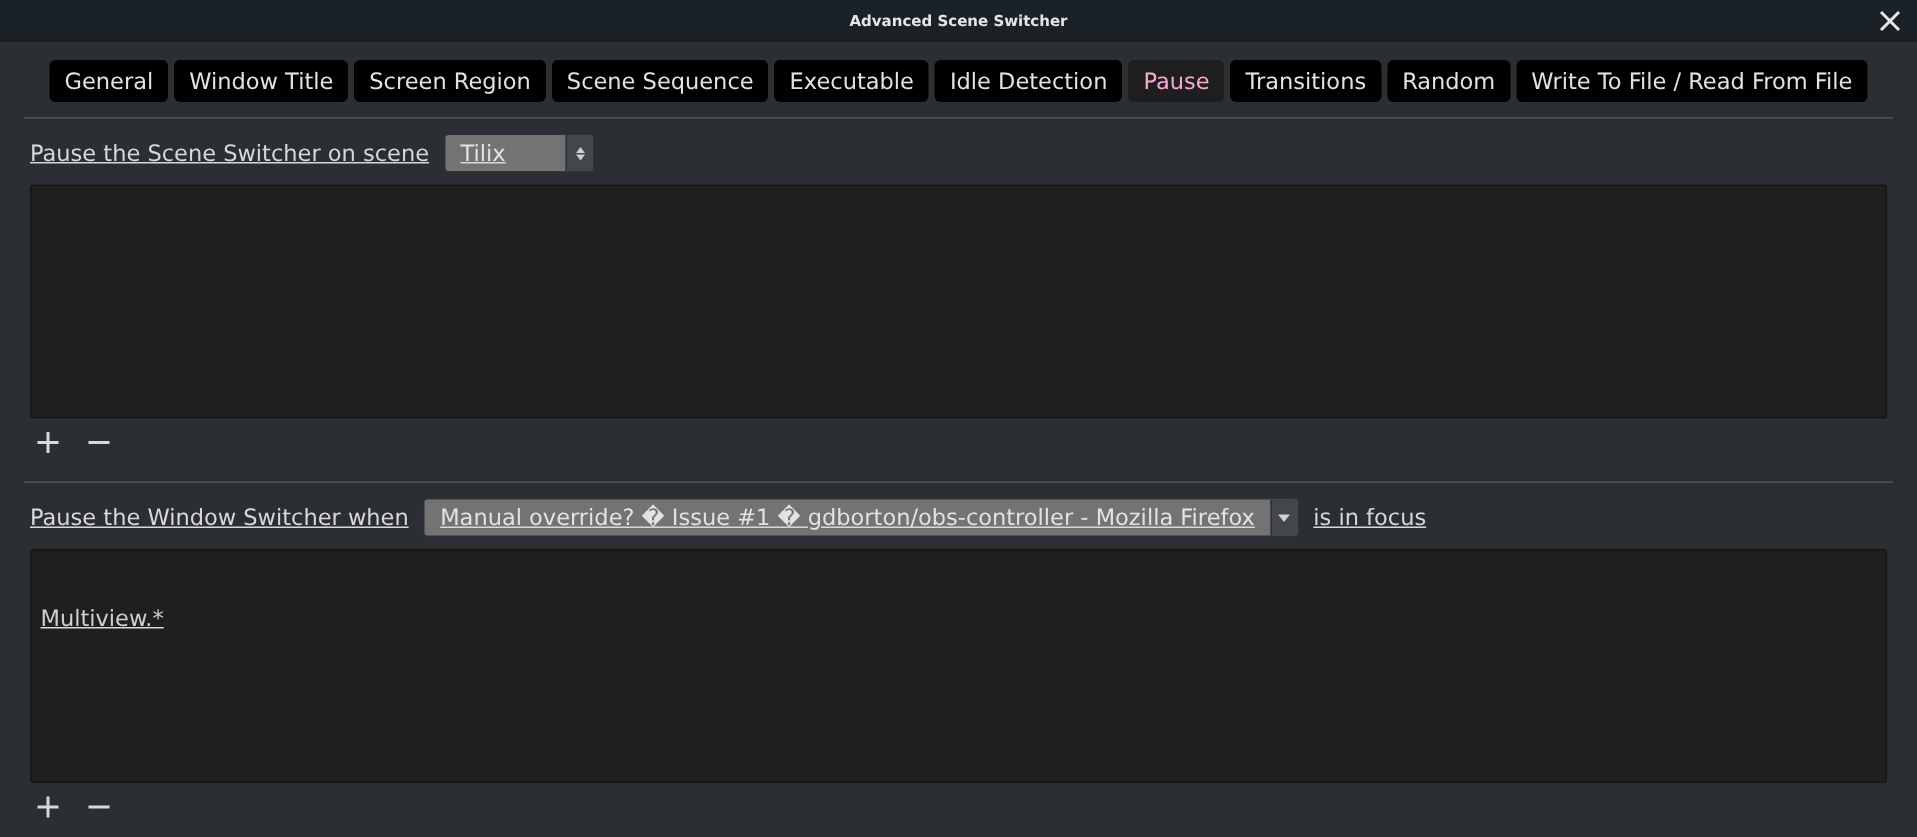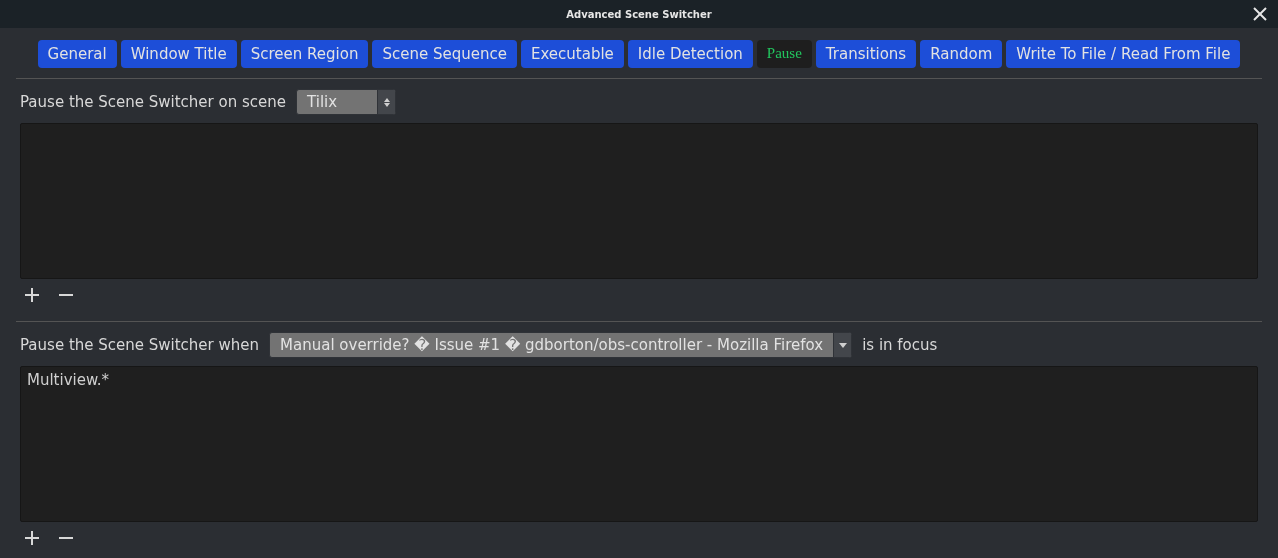--- a/index.html
+++ b/index.html
@@ -43,35 +43,35 @@
   }
   .tabs-row {
     display: flex;
     justify-content: center;
     gap: 4px;
     padding-bottom: 10px;
     border-bottom: 1px solid #545454;
     margin: 0 4px 10px 4px;
   }
   .tab {
-    background: #1d4ed8;
+    background: #000000;
     color: #e2e2e2;
     padding: 5px 10px;
     border-radius: 4px;
     font-size: 15px;
     cursor: pointer;
     white-space: nowrap;
   }
   .tab.active {
     background: #1e1e1e;
-    color: #22c55e;
-    font-family: Liberation Serif, serif;
+    color: #f9a8d4;
   }
   .section {
     padding: 0 8px 8px 8px;
+    text-decoration: underline;
   }
   .row {
     display: flex;
     align-items: center;
     gap: 10px;
     margin-bottom: 8px;
   }
   .label { color: #d8d8d8; font-size: 15px; }
   .combo {
     display: flex;
@@ -113,21 +113,21 @@
     border: 1px solid #161616;
     border-radius: 2px;
     width: 100%;
     height: 156px;
     overflow: hidden;
     color: #cfcfcf;
     font-size: 15px;
     padding: 4px 6px;
   }
   .listbox.small2 { height: 156px; }
-  .list-item { line-height: 19px; }
+  .list-item { line-height: 19px; margin-top: 32px; }
   .btnrow {
     display: flex;
     gap: 14px;
     padding: 6px 2px 6px 2px;
   }
   .iconbtn {
     width: 20px; height: 20px;
     display:flex;align-items:center;justify-content:center;
     color:#d8d8d8;cursor:pointer;
   }
@@ -190,21 +190,21 @@
             <line x1="2" y1="9" x2="16" y2="9"></line>
           </svg>
       </div>
     </div>
   </div>
 
   <div class="hr"></div>
 
   <div class="section">
     <div class="row">
-      <span class="label">Pause the Scene Switcher when</span>
+      <span class="label">Pause the Window Switcher when</span>
       <div class="combo wide">
         <span class="combo-text">Manual override? � Issue #1 � gdborton/obs-controller - Mozilla Firefox</span>
         <div class="combo-btn">
           <div class="tri-single"></div>
         </div>
       </div>
       <span class="label">is in focus</span>
     </div>
     <div class="listbox small2">
       <div class="list-item">Multiview.*</div>

